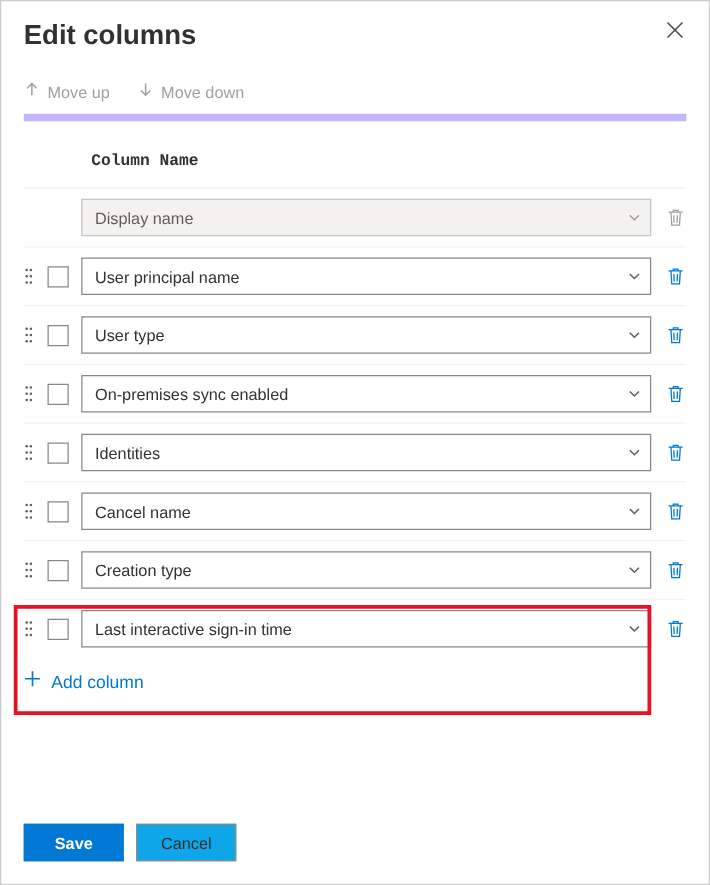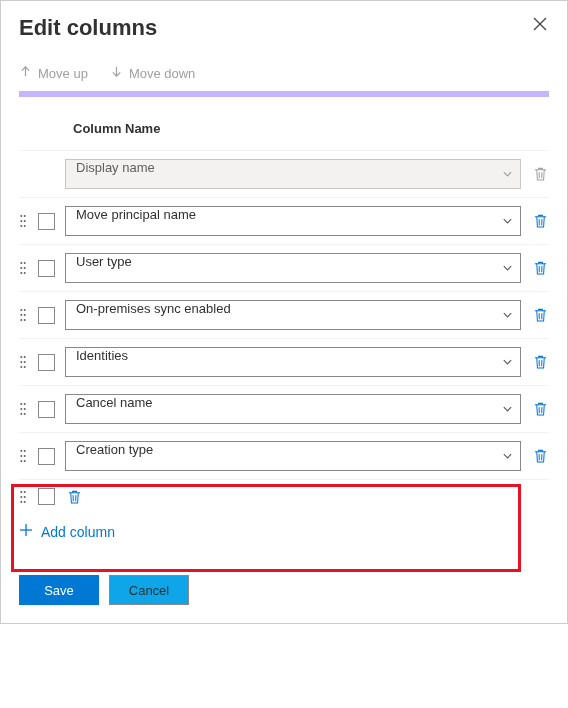--- a/index.html
+++ b/index.html
@@ -5,21 +5,21 @@
   * { box-sizing: border-box; }
   body {
     margin: 0;
     font-family: "Segoe UI", -apple-system, BlinkMacSystemFont, sans-serif;
     font-size: 13px;
     color: #323130;
     background: #fff;
   }
   .panel {
     width: 568px;
-    height: 624px;
+    height: 708px;
     border: 1px solid #ccc;
     position: relative;
     display: flex;
     flex-direction: column;
     padding: 14px 18px 18px 18px;
   }
   .panel-header {
     display: flex;
     justify-content: space-between;
     align-items: flex-start;
@@ -49,20 +49,21 @@
     display: flex;
     align-items: center;
     gap: 6px;
     cursor: pointer;
   }
   .toolbar-button svg { width: 13px; height: 13px; }
   .header-row {
     display: flex;
     align-items: center;
     padding: 6px 0 14px 0;
+    font-family: Liberation Mono, monospace;
   }
   .header-row .col-label {
     margin-left: 54px;
     font-weight: 600;
     font-size: 13px;
   }
   .row {
     display: flex;
     align-items: center;
     gap: 10px;
@@ -83,21 +84,21 @@
     flex: 1;
     position: relative;
   }
   .select {
     width: 100%;
     height: 30px;
     border: 1px solid #8a8886;
     background: #fff;
     padding: 0 28px 0 10px;
     display: flex;
-    align-items: flex-start;
+    align-items: center;
     font-size: 13px;
     cursor: pointer;
   }
   .select.disabled {
     background: #f3f2f1;
     color: #605e5c;
     border-color: #c8c6c4;
     cursor: default;
   }
   .chevron {
@@ -144,21 +145,21 @@
     border: 1px solid #8a8886;
     background: #0ea5e9;
     font-size: 13px;
     cursor: pointer;
     display:flex; align-items:center; justify-content:center;
   }
   .btn-primary {
     background: #0078d4;
     border-color: #0078d4;
     color: #fff;
-    font-weight: 400;
+    font-weight: 700;
   }
 </style>
 </head>
 <body>
 
 <div class="panel">
 
   <div class="panel-header">
     <h1 class="panel-title">Edit columns</h1>
     <span class="close-btn">
@@ -231,21 +232,21 @@
               <circle cx="1.3" cy="12" r="1" fill="currentColor"></circle>
               <circle cx="4.7" cy="12" r="1" fill="currentColor"></circle>
             </svg>
           </span>
         </div>
         <div class="check-slot">
           <div class="checkbox"></div>
         </div>
         <div class="select-wrap">
           <div class="select">
-            <span>Move principal name</span>
+            <span>User principal name</span>
             <span class="chevron">
               <svg viewBox="0 0 12 12" stroke="currentColor" stroke-width="1.3" fill="none">
                 <polyline points="2,4 6,8 10,4"></polyline>
               </svg>
             </span>
           </div>
         </div>
         <div class="trash-slot">
           <span class="trash">
             <svg viewBox="0 0 16 16" stroke="currentColor" stroke-width="1.1" fill="none">
@@ -456,20 +457,30 @@
               <circle cx="4.7" cy="2" r="1" fill="currentColor"></circle>
               <circle cx="1.3" cy="7" r="1" fill="currentColor"></circle>
               <circle cx="4.7" cy="7" r="1" fill="currentColor"></circle>
               <circle cx="1.3" cy="12" r="1" fill="currentColor"></circle>
               <circle cx="4.7" cy="12" r="1" fill="currentColor"></circle>
             </svg>
           </span>
         </div>
         <div class="check-slot">
           <div class="checkbox"></div>
+        </div>
+        <div class="select-wrap">
+          <div class="select">
+            <span>Last interactive sign-in time</span>
+            <span class="chevron">
+              <svg viewBox="0 0 12 12" stroke="currentColor" stroke-width="1.3" fill="none">
+                <polyline points="2,4 6,8 10,4"></polyline>
+              </svg>
+            </span>
+          </div>
         </div>
         <div class="trash-slot">
           <span class="trash">
             <svg viewBox="0 0 16 16" stroke="currentColor" stroke-width="1.1" fill="none">
               <polyline points="2,3.5 14,3.5"></polyline>
               <path d="M4,3.5 L4.7,14.5 L11.3,14.5 L12,3.5"></path>
               <line x1="6.5" y1="6" x2="6.7" y2="12.5"></line>
               <line x1="9.5" y1="6" x2="9.3" y2="12.5"></line>
               <path d="M6,3.5 L6,2 L10,2 L10,3.5"></path>
             </svg>

